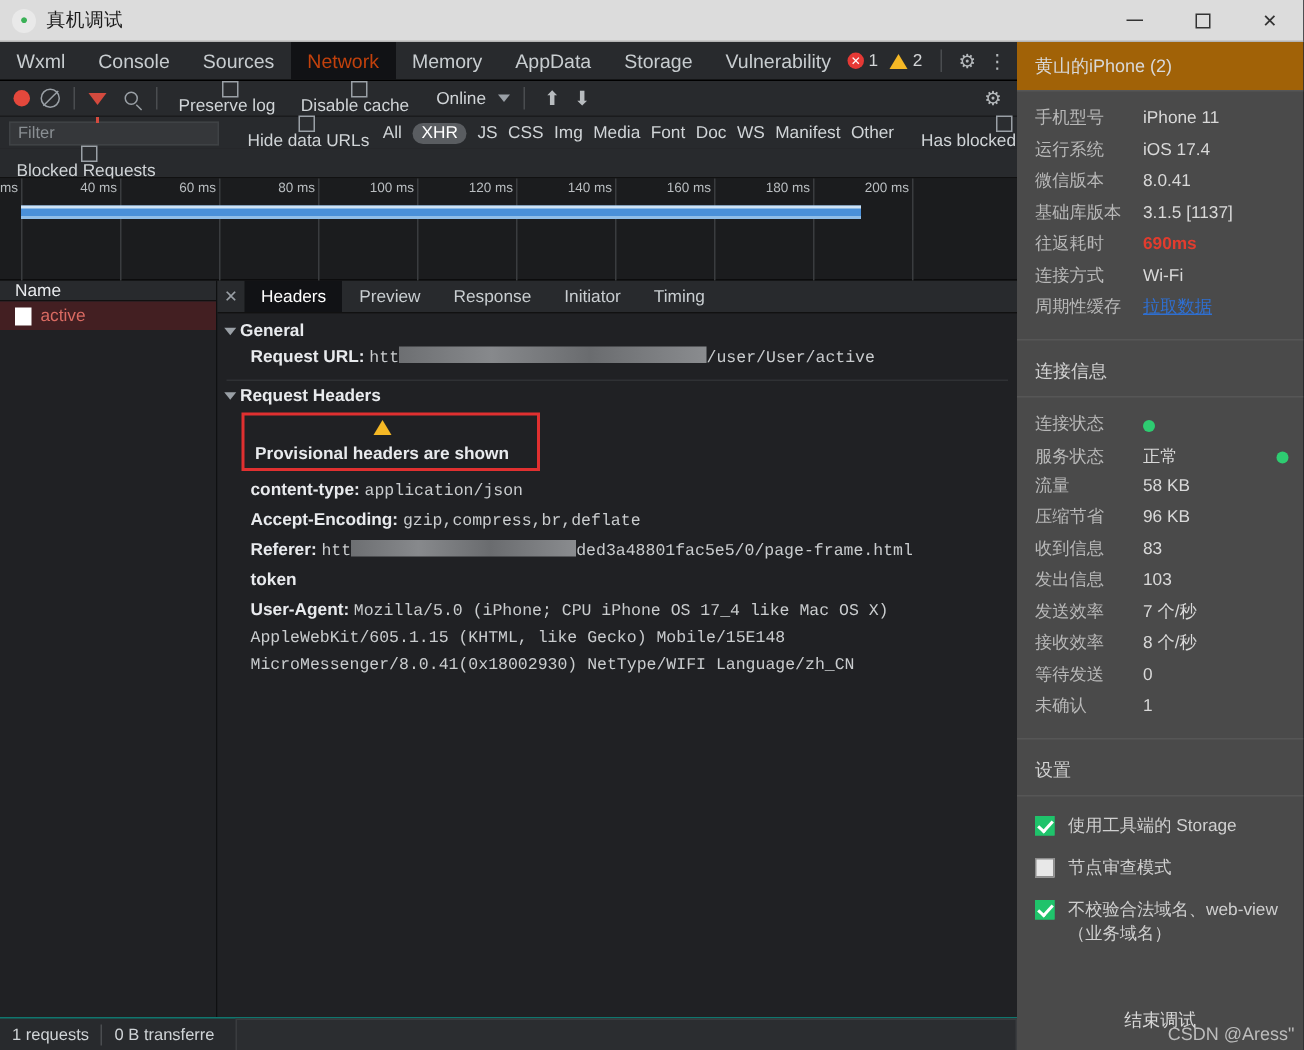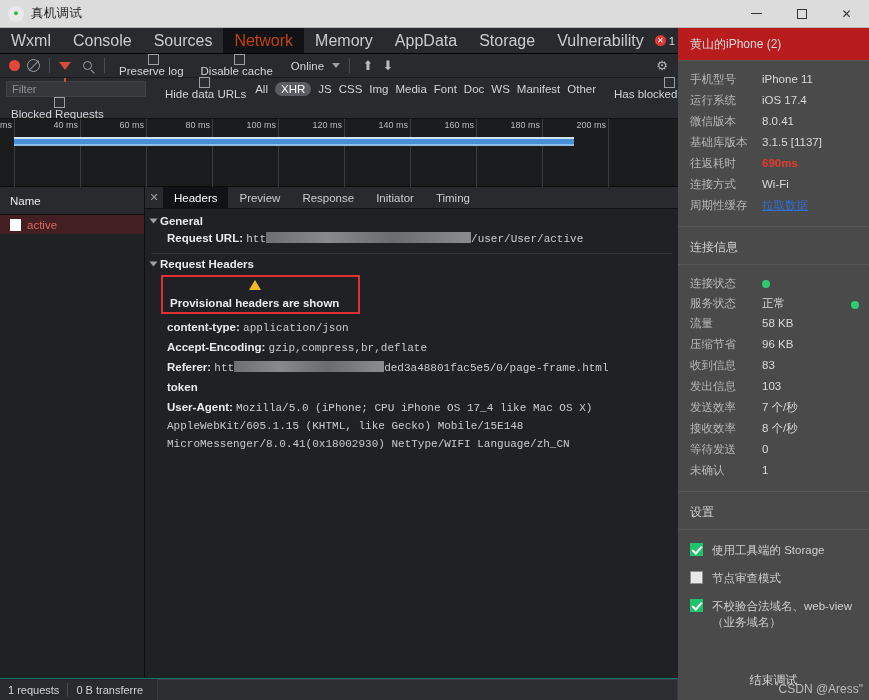--- a/index.html
+++ b/index.html
@@ -39,21 +39,21 @@
   .sidepanel { width: 191px; height: 672px; background: #4a4a4a; position: relative;
                display:flex; flex-direction:column; }
 
   
   .tabstrip {
     height: 26px; background: #282a2d; display: flex; align-items: stretch;
     border-bottom: 1px solid #000; flex: none;
   }
   .tab {
     padding: 12px 11px; display: flex; align-items: center;
-    font-size: 16px; color: #c8cdd0; white-space: nowrap;
+    font-size: 13px; color: #c8cdd0; white-space: nowrap;
   }
   .tab.active { background: #111215; color: #c2410c; }
   .tabstrip-right { margin-left: auto; display: flex; align-items: center; padding-right: 4px; }
   .badge-group { display: flex; align-items: center; gap: 3px; font-size: 11.5px; color: #9aa0a6; }
   .dot-err {
     width: 11px; height: 11px; border-radius: 50%; background: #e53935;
     display:flex; align-items:center; justify-content:center;
     color:#fff; font-size:8px; line-height:1;
   }
   .tri-warn {
@@ -113,21 +113,21 @@
               border-bottom:1px solid #0c0c0d; }
   .tick { position:absolute; top:0; height:68px; border-left:1px solid #3a3c3f; }
   .tick span { position:absolute; right:3px; top:1px; font-size:9px; color:#b9bdc0; white-space:nowrap; }
   .ov-band { position:absolute; left:14px; top:18px; height:9px; background:#4a90d9;
              border-top:2px solid #cfe3f5; border-bottom:2px solid #8fbde8; }
 
   
   .lower { flex:1; display:flex; min-height:0; }
   .reqlist { width:145px; background:#202124; border-right:1px solid #0f1011;
              display:flex; flex-direction:column; }
-  .rl-head { height:28px; background:#282a2d; display:flex; align-items:center;
+  .rl-head { height:14px; background:#282a2d; display:flex; align-items:center;
              padding-left:10px; font-size:11.5px; color:#e8eaed; border-bottom:1px solid #111; }
   .rl-body { flex:1; background:#202124; }
   .rl-row { height:19px; display:flex; align-items:center; gap:6px; padding-left:10px;
             background:#431f22; }
   .rl-row .fileicon { width:11px; height:12px; background:#ffffff; display:block; }
   .rl-row .fname { font-size:11.5px; color:#d96a62; }
 
   .details { flex:1; background:#202124; display:flex; flex-direction:column; min-width:0; }
   .det-tabs { height:22px; background:#282a2d; display:flex; align-items:stretch;
               border-bottom:1px solid #111; flex:none; }
@@ -159,21 +159,21 @@
   
   .statusbar { height:22px; background:#282a2d; border-top:1px solid #0f766e;
                display:flex; align-items:center; flex:none; }
   .sb-cell { font-size:11px; color:#d0d4d7; padding:0 8px; height:22px;
              display:flex; align-items:center; }
   .sb-div { width:1px; height:14px; background:#4a4d50; }
   .sb-rest { flex:1; height:22px; background:#2b2d30; margin-left:6px; border:1px solid #3a3c3f;}
 
   
   .sp-title { height:32px; display:flex; align-items:center; padding-left:12px;
-              font-size:12px; color:#d8d8d8; background:#b91c1c; flex:none; }
+              font-size:12px; color:#d8d8d8; background:#a16207; flex:none; }
   .sp-sep { height:1px; background:#565656; flex:none; }
   .sp-section-head { padding:12px 0 8px 12px; font-size:12px; color:#d2d2d2; }
   .sp-rows { padding: 2px 0 10px 0; }
   .sp-row { display:flex; align-items:flex-start; padding:2px 10px 2px 12px; font-size:11.5px;
             line-height:17px; }
   .sp-k { width:72px; color:#b8b8b8; flex:none; }
   .sp-v { color:#d9d9d9; }
   .sp-v.red { color:#e23c2e; font-weight:bold; }
   .sp-v.link { color:#2f6fd0; text-decoration:underline; }
   .greendot { width:8px; height:8px; border-radius:50%; background:#2ecc71; display:inline-block;

